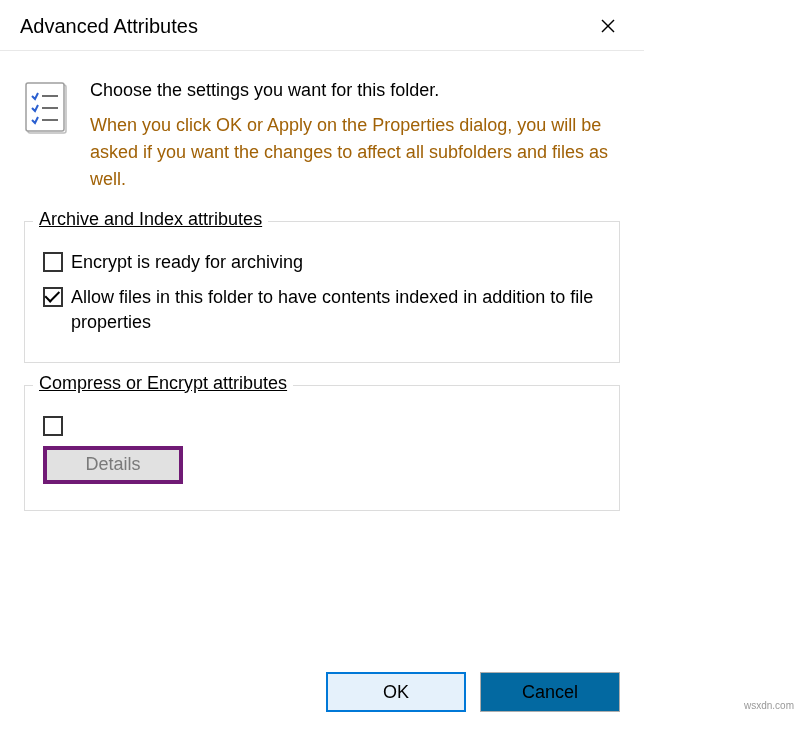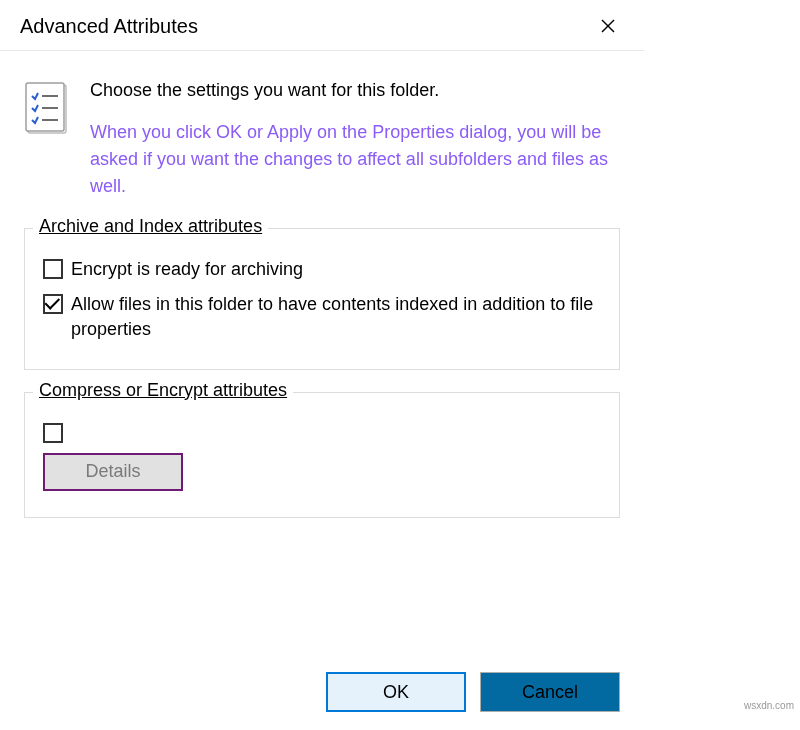--- a/index.html
+++ b/index.html
@@ -49,22 +49,22 @@
       gap: 18px;
       margin-bottom: 28px;
     }
     .folder-icon {
       width: 48px;
       height: 56px;
       flex-shrink: 0;
       margin-top: 4px;
     }
     .intro-text { flex: 1; line-height: 1.5; }
-    .intro-heading { margin-bottom: 15px; }
-    .intro-body { color: #8b5cf6; }
+    .intro-heading { margin-bottom: 8px; }
+    .intro-body { color: #a16207; }
     .groupbox {
       border: 1px solid #dcdcdc;
       margin-bottom: 22px;
       padding: 18px 18px 16px 18px;
       position: relative;
     }
     .groupbox-legend {
       position: absolute;
       top: -13px;
       left: 8px;
@@ -110,21 +110,21 @@
     .checkbox.disabled {
       border-color: #bcbcbc;
       cursor: default;
     }
     .check-label { line-height: 1.4; }
     .check-label.disabled { color: #8a8a8a; }
     .details-btn {
       width: 140px;
       height: 38px;
       background: #e1e1e1;
-      border: 2px solid #701a75;
+      border: 4px solid #701a75;
       color: #7a7a7a;
       font-size: 18px;
       font-family: inherit;
       cursor: default;
     }
     .button-row {
       display: flex;
       justify-content: flex-end;
       gap: 14px;
       padding: 0 24px 18px 24px;

